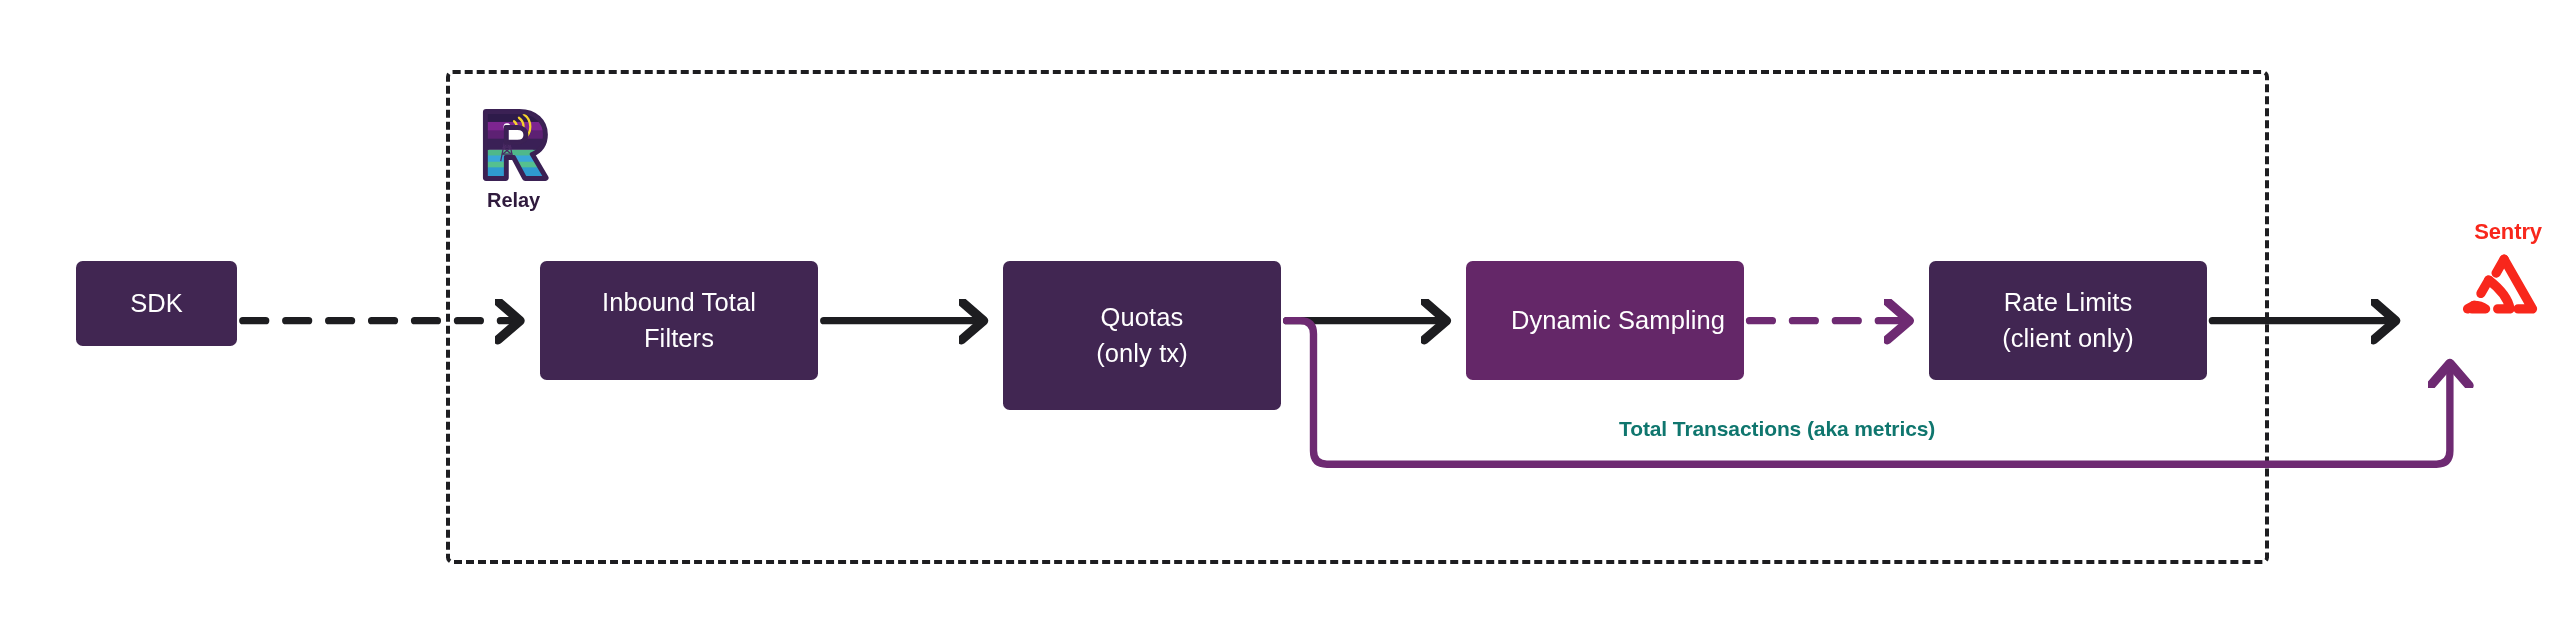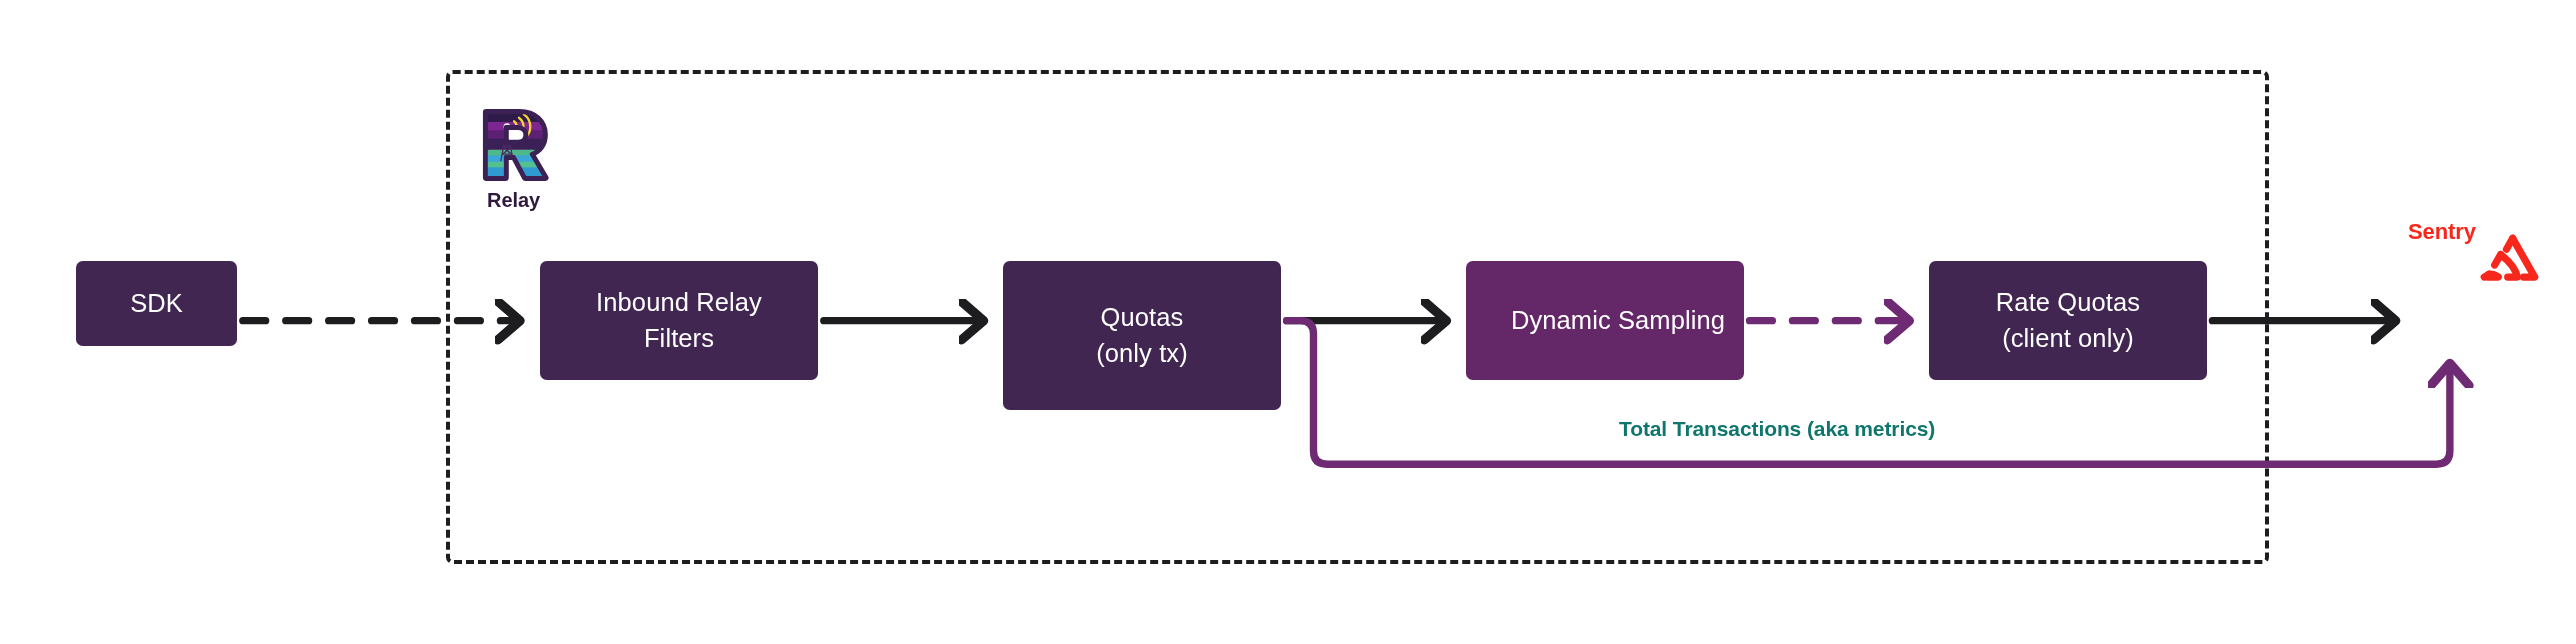--- a/index.html
+++ b/index.html
@@ -87,22 +87,22 @@
   }
 
   
   #sentry-logo-group {
     position: absolute;
     left: 2408px;
     top: 221px;
     width: 134px;
     height: 127px;
     display: flex;
-    flex-direction: row;
-    align-items: flex-start;
+    flex-direction: column;
+    align-items: flex-end;
   }
   #sentry-label {
     font-size: 22px;
     font-weight: bold;
     color: #f8271c;
     letter-spacing: -0.1px;
     line-height: 1;
     margin-bottom: 5.4px;
   }
   #sentry-mark { width: 85px; height: 78px; display: block; }
@@ -167,35 +167,35 @@
                Q 3652 692 3652 672
                L 3652 545" fill="none" stroke="#6e2a72" stroke-width="11" stroke-linecap="round" stroke-linejoin="round" marker-end="url(#arrow-purple)"></path>
     </g>
   </svg>
 
   <div id="node-sdk" class="node node-dark">
     <span>SDK</span>
   </div>
 
   <div id="node-inbound" class="node node-dark">
-    <span>Inbound Relay</span>
+    <span>Inbound Total</span>
     <span class="line2">Filters</span>
   </div>
 
   <div id="node-quotas" class="node node-dark">
     <span>Quotas</span>
     <span class="line2">(only tx)</span>
   </div>
 
   <div id="node-dynamic" class="node node-bright">
     <span>Dynamic Sampling</span>
   </div>
 
   <div id="node-ratelimits" class="node node-dark">
-    <span>Rate Quotas</span>
+    <span>Rate Limits</span>
     <span class="line2">(client only)</span>
   </div>
 
   <div id="relay-logo-group">
     <svg id="relay-mark" viewBox="0 0 100 106" xmlns="http://www.w3.org/2000/svg">
       <defs>
 
         <path id="rGlyph" d="M10,6 L58,6 C80,6 94,20 94,38 C94,51 87,61 75,66 L95,100 L66,100
                  L50,70 L38,70 L38,100 L10,100 Z
                  M38,27 L38,50 L55,50 C63,50 68,45.5 68,38.5 C68,31.5 63,27 55,27 Z"></path>

